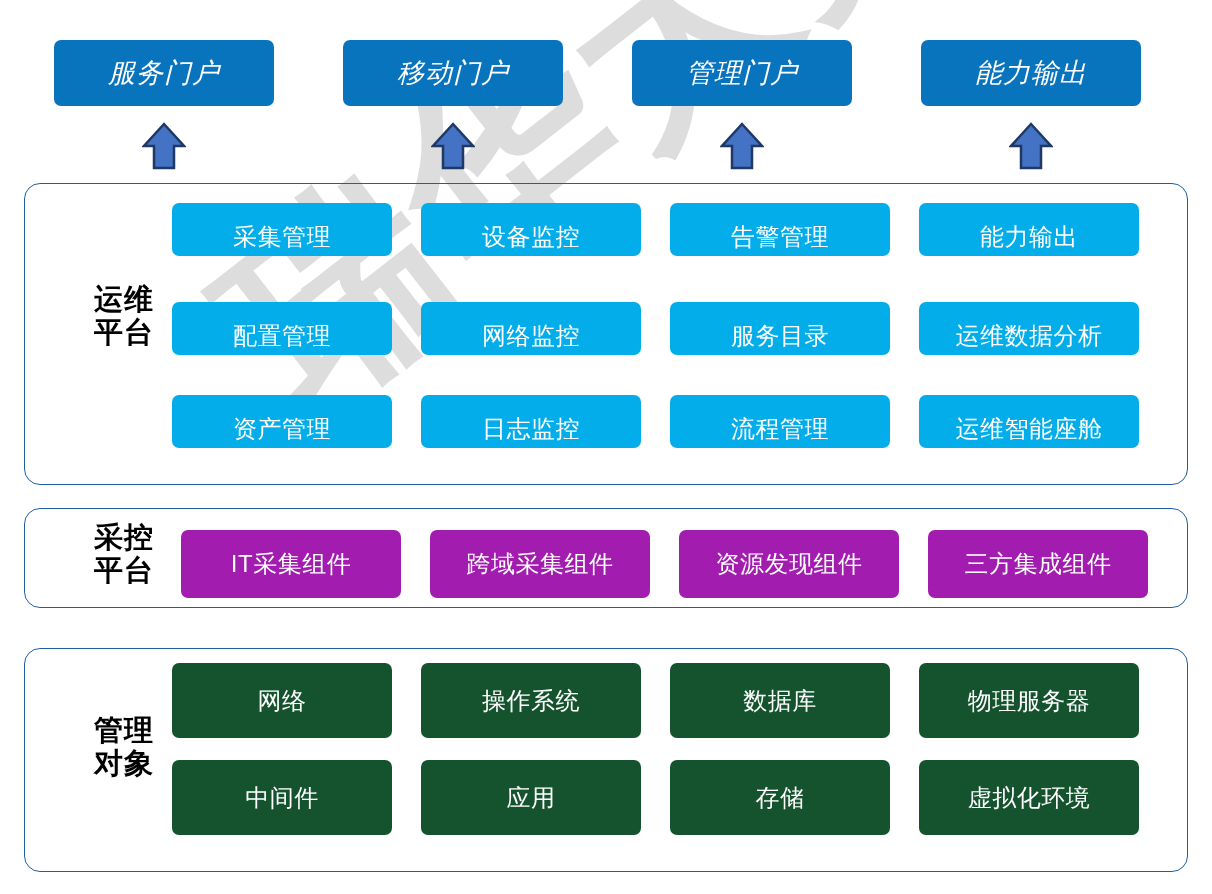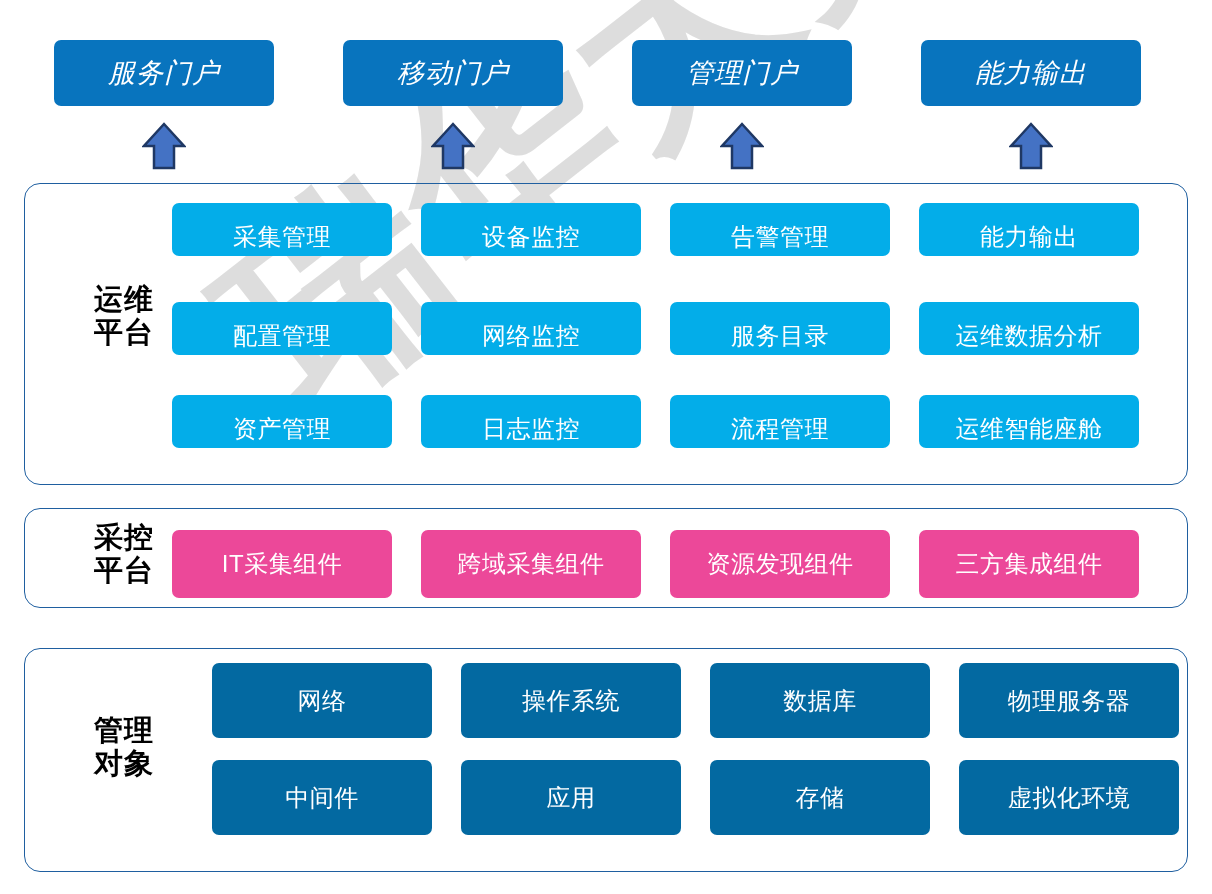--- a/index.html
+++ b/index.html
@@ -127,22 +127,22 @@
     width: 220px;
     border-radius: 7px;
     color: #ffffff;
     text-align: center;
     font-size: 24px;
     letter-spacing: 0.5px;
     z-index: 3;
     box-sizing: border-box;
   }
   .tile.cyan  { background: #03ade9; }
-  .tile.blue  { background: #ec4899; }
-  .tile.navy  { background: #0369a1; margin-left: 40px; }
+  .tile.blue  { background: #a21caf; margin-left: 9px; }
+  .tile.navy  { background: #14532d; }
 
   .tile.h-ops  { height: 53px; line-height: 68px; }
   .tile.h-coll { height: 68px; line-height: 68px; }
   .tile.h-obj  { height: 75px; line-height: 75px; }
 </style>
 </head>
 <body>
 
 <div id="diagram">
 

